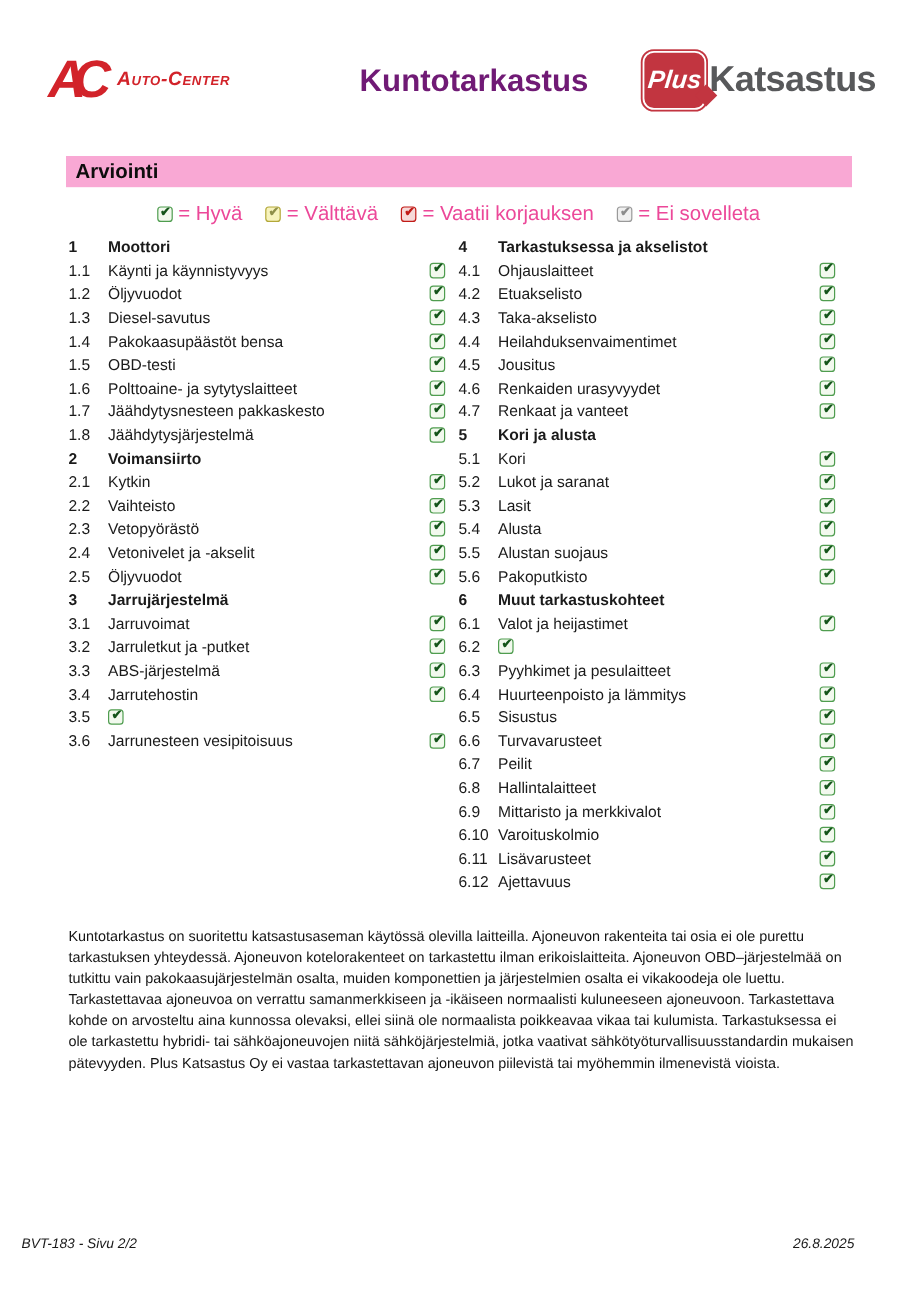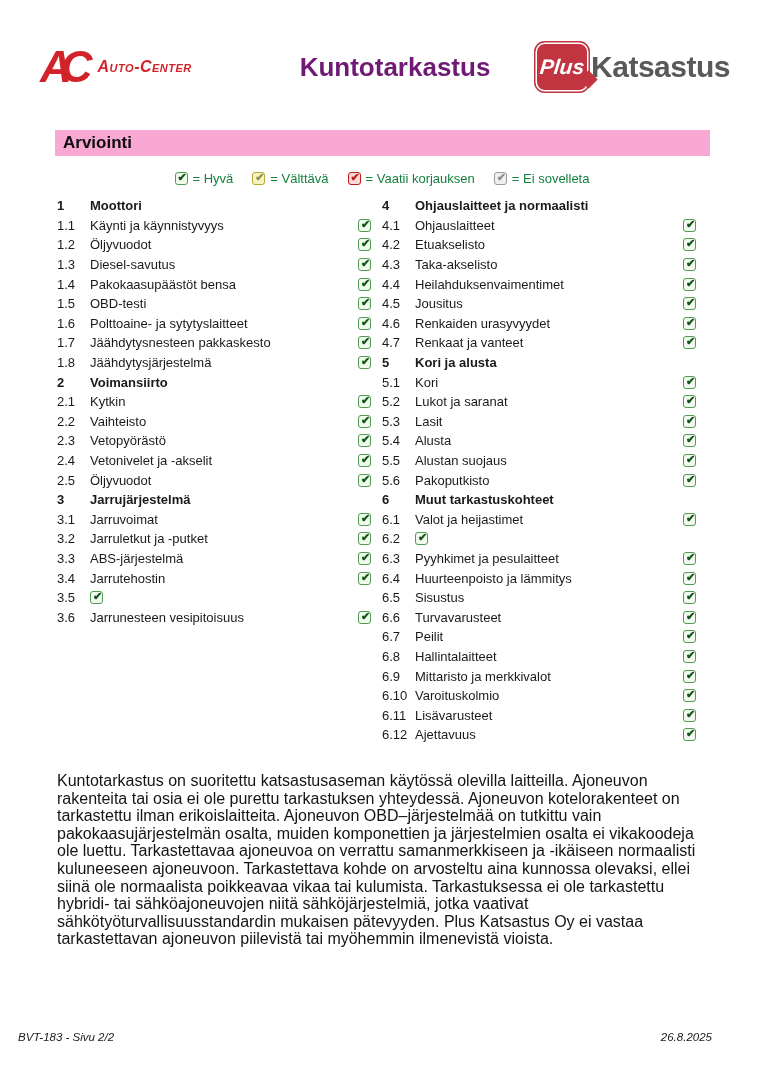--- a/index.html
+++ b/index.html
@@ -30,21 +30,21 @@
   
   .arviointi-bar { position:absolute; top:130px; left:55px; width:655px; height:26px;
                    background:#f9a8d4; display:flex; align-items:center;
                    padding-left:8px; box-sizing:border-box; }
   .arviointi-bar .bar-title { font-size:17px; font-weight:bold; color:#0d0d0d; }
 
   
   .legend { position:absolute; top:168px; left:0; width:764px; height:20px;
             display:flex; justify-content:center; align-items:center; gap:19px; }
   .legend-item { display:flex; align-items:center; gap:5px; }
-  .legend-label { font-size:13px; color:#15803d; }
+  .legend-label { font-size:17px; color:#ec4899; }
 
   
   .cb { width:13px; height:13px; border-radius:3px; box-sizing:border-box;
         display:inline-flex; align-items:center; justify-content:center;
         font-size:11px; font-weight:bold; line-height:1; flex:0 0 auto; }
   .cb .mk { transform:translate(1px,-1px); }
   .cb.good   { border:1.6px solid #4f9d4f; background:#f2f9ee; color:#14541a; }
   .cb.fair   { border:1.6px solid #b3a839; background:#f7f3bd; color:#8f8f4a; }
   .cb.repair { border:1.6px solid #c11b17; background:#f6d9d8; color:#c11b17; }
   .cb.na     { border:1.6px solid #9a9a9a; background:#f0f0f0; color:#8c8c8c; }
@@ -53,21 +53,21 @@
   .checklist { position:absolute; top:196px; left:57px; display:flex; }
   .col { width:314px; }
   .col.right { margin-left:11px; }
   .row { height:19.6px; display:flex; align-items:center; }
   .row .num { width:33px; font-size:13px; flex:0 0 auto; }
   .row .lbl { flex:1; font-size:13px; white-space:nowrap; }
   .row.section .num, .row.section .lbl { font-weight:bold; }
 
   
   .disclaimer { position:absolute; top:772px; left:57px; width:656px;
-                font-size:16px; line-height:17.6px; color:#141414; }
+                font-size:12px; line-height:17.6px; color:#141414; }
 
   
   .footer-doc { position:absolute; top:1031px; left:18px; width:724px; text-align:left;
                 font-size:11.5px; font-style:italic; color:#1a1a1a; }
   .footer-date { position:absolute; top:1031px; right:52px;
                  font-size:11.5px; font-style:italic; color:#1a1a1a; }
 </style>
 </head>
 <body>
 
@@ -262,21 +262,21 @@
           <span class="num">3.6</span>
           <span class="lbl">Jarrunesteen vesipitoisuus</span>
           <span class="cb good">
             <span class="mk">✔</span>
           </span>
         </div>
       </div>
     <div class="col right" id="col-right">
         <div class="row section">
           <span class="num">4</span>
-          <span class="lbl">Ohjauslaitteet ja normaalisti</span>
+          <span class="lbl">Tarkastuksessa ja akselistot</span>
         </div>
         <div class="row">
           <span class="num">4.1</span>
           <span class="lbl">Ohjauslaitteet</span>
           <span class="cb good">
             <span class="mk">✔</span>
           </span>
         </div>
         <div class="row">
           <span class="num">4.2</span>

